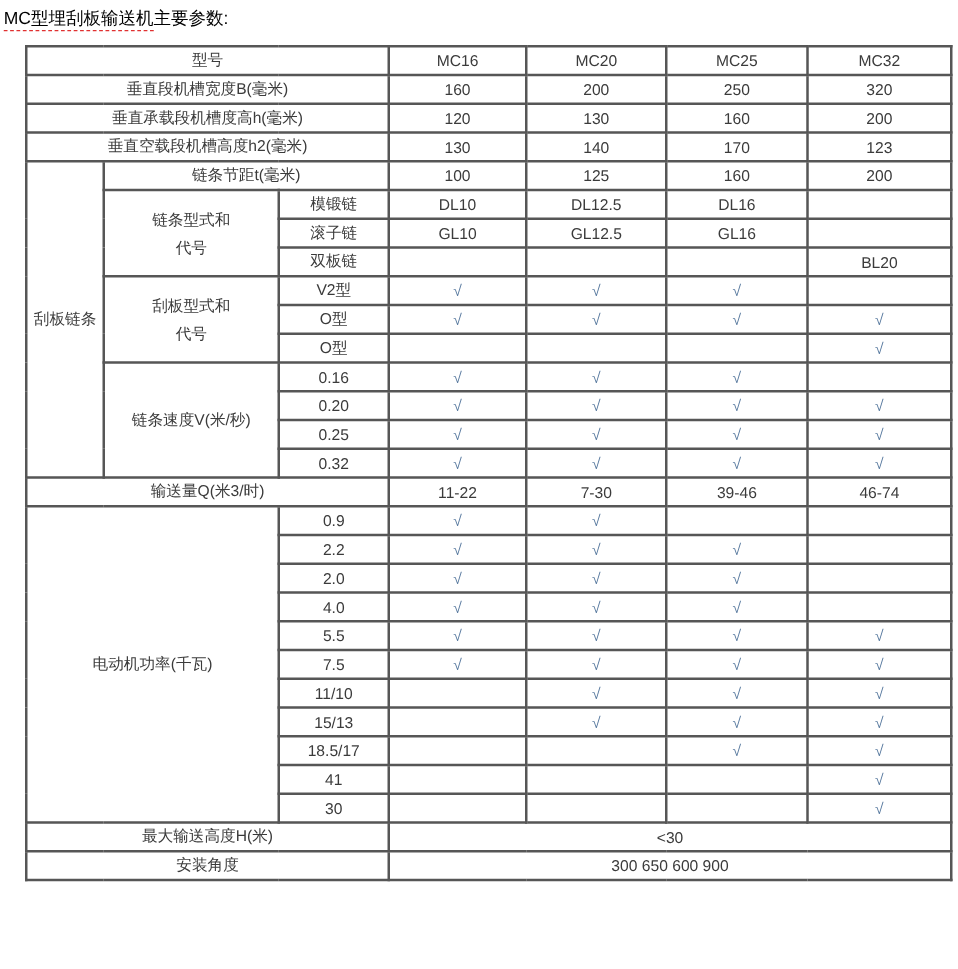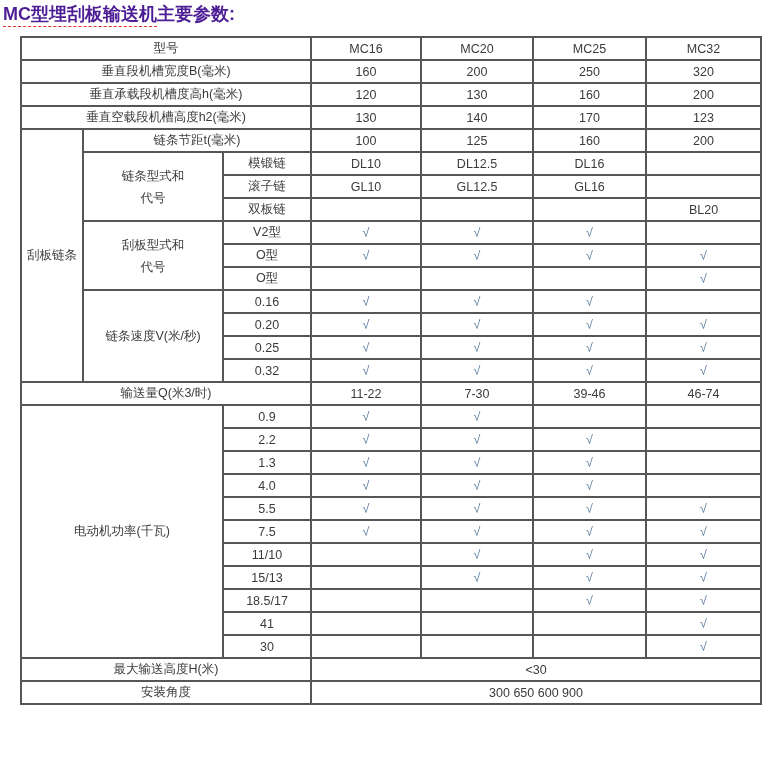--- a/index.html
+++ b/index.html
@@ -4,23 +4,23 @@
 <style>
   * { box-sizing: border-box; }
   html, body {
     margin: 0; padding: 0;
     width: 766px; height: 775px;
     background: #ffffff;
     font-family: "Liberation Sans", "DejaVu Sans", sans-serif;
     color: #3b3b3b;
   }
   .title {
-    font-size: 18px;
-    font-weight: 700;
-    color: #4c1d95;
+    font-size: 14px;
+    font-weight: 400;
+    color: #000000;
     margin: 5px 0 0 3px;
     line-height: 18px;
   }
   .title .u {
     border-bottom: 1px dashed #e03030;
     padding-bottom: 2px;
   }
   table.params {
     border-collapse: collapse;
     table-layout: fixed;
@@ -194,21 +194,21 @@
       <td class="ck"></td>
     </tr>
     <tr>
       <td>2.2</td>
       <td class="ck">√</td>
       <td class="ck">√</td>
       <td class="ck">√</td>
       <td class="ck"></td>
     </tr>
     <tr>
-      <td>1.3</td>
+      <td>2.0</td>
       <td class="ck">√</td>
       <td class="ck">√</td>
       <td class="ck">√</td>
       <td class="ck"></td>
     </tr>
     <tr>
       <td>4.0</td>
       <td class="ck">√</td>
       <td class="ck">√</td>
       <td class="ck">√</td>

